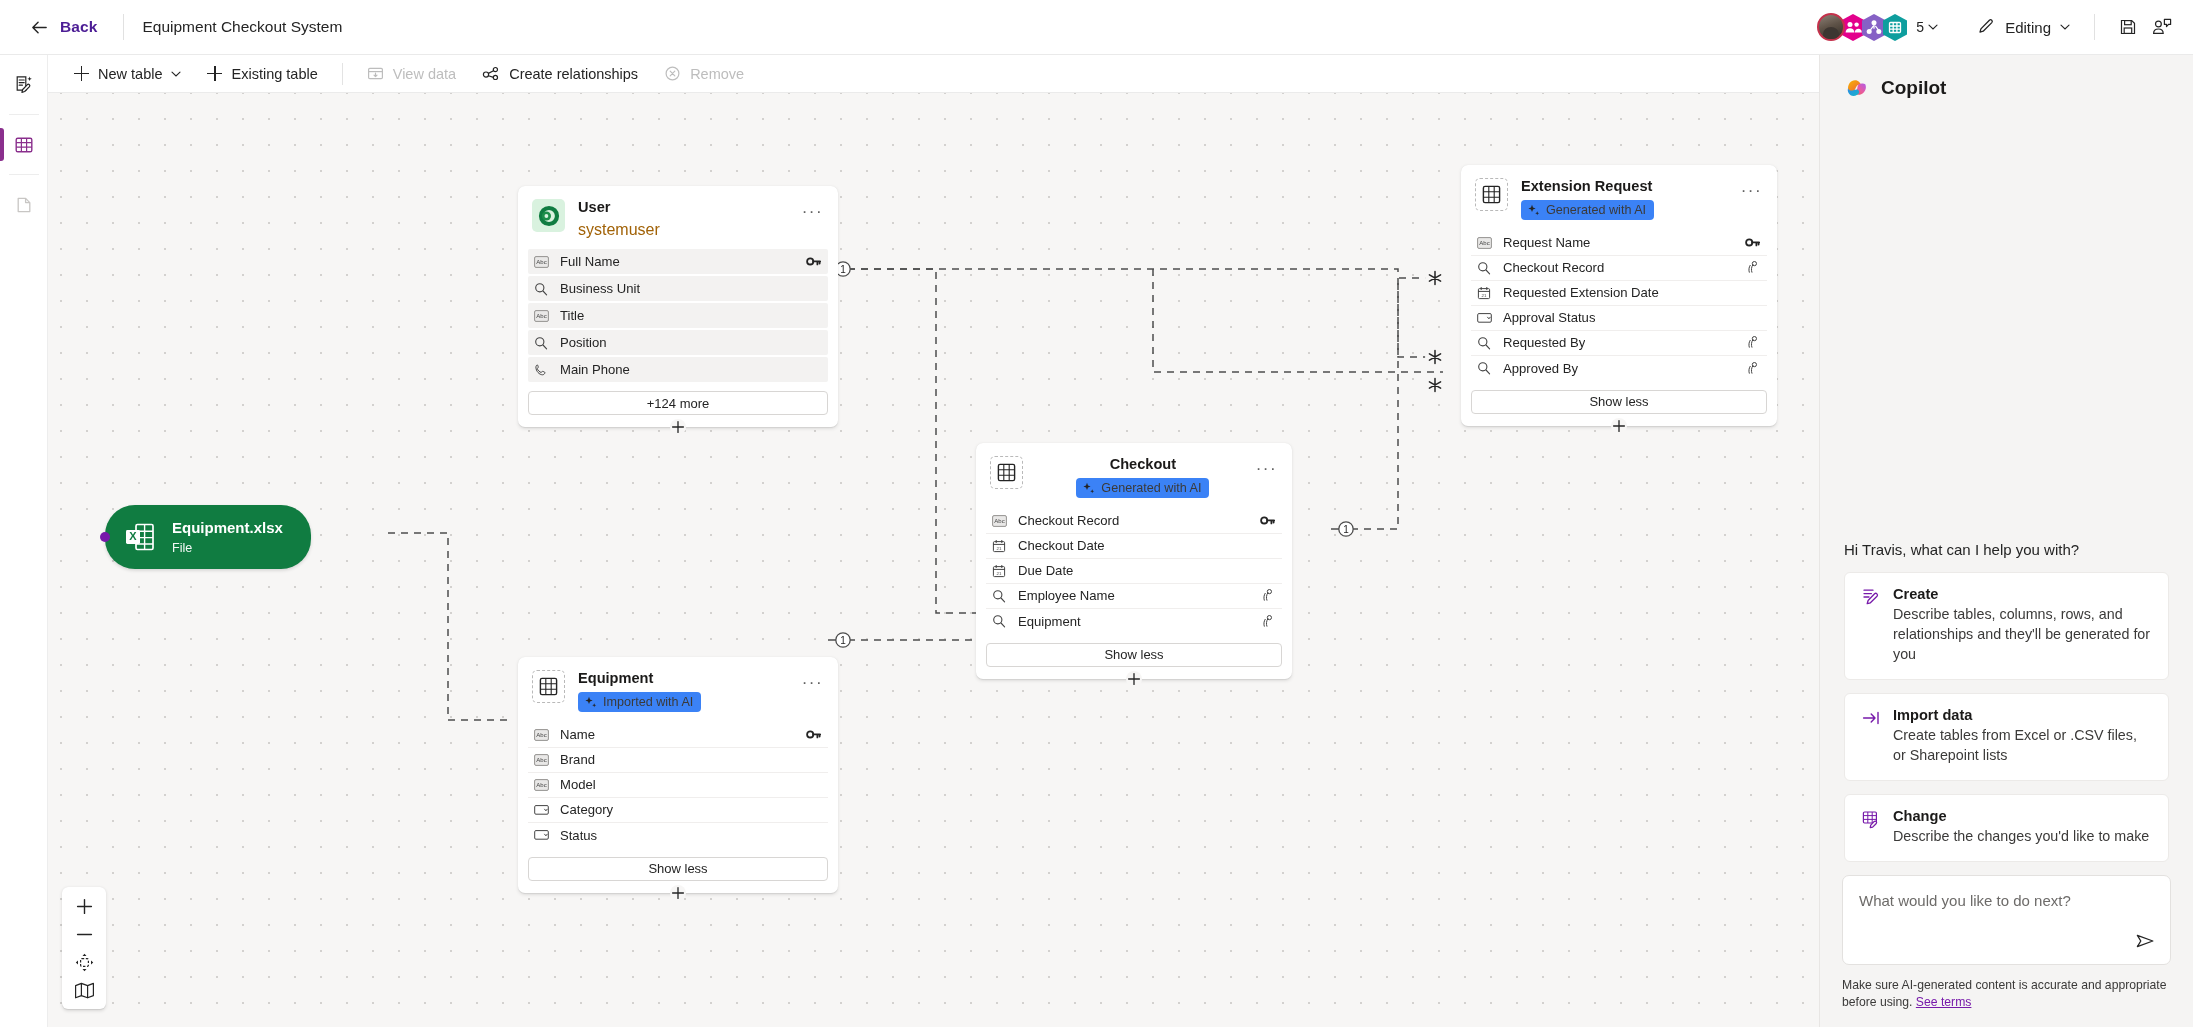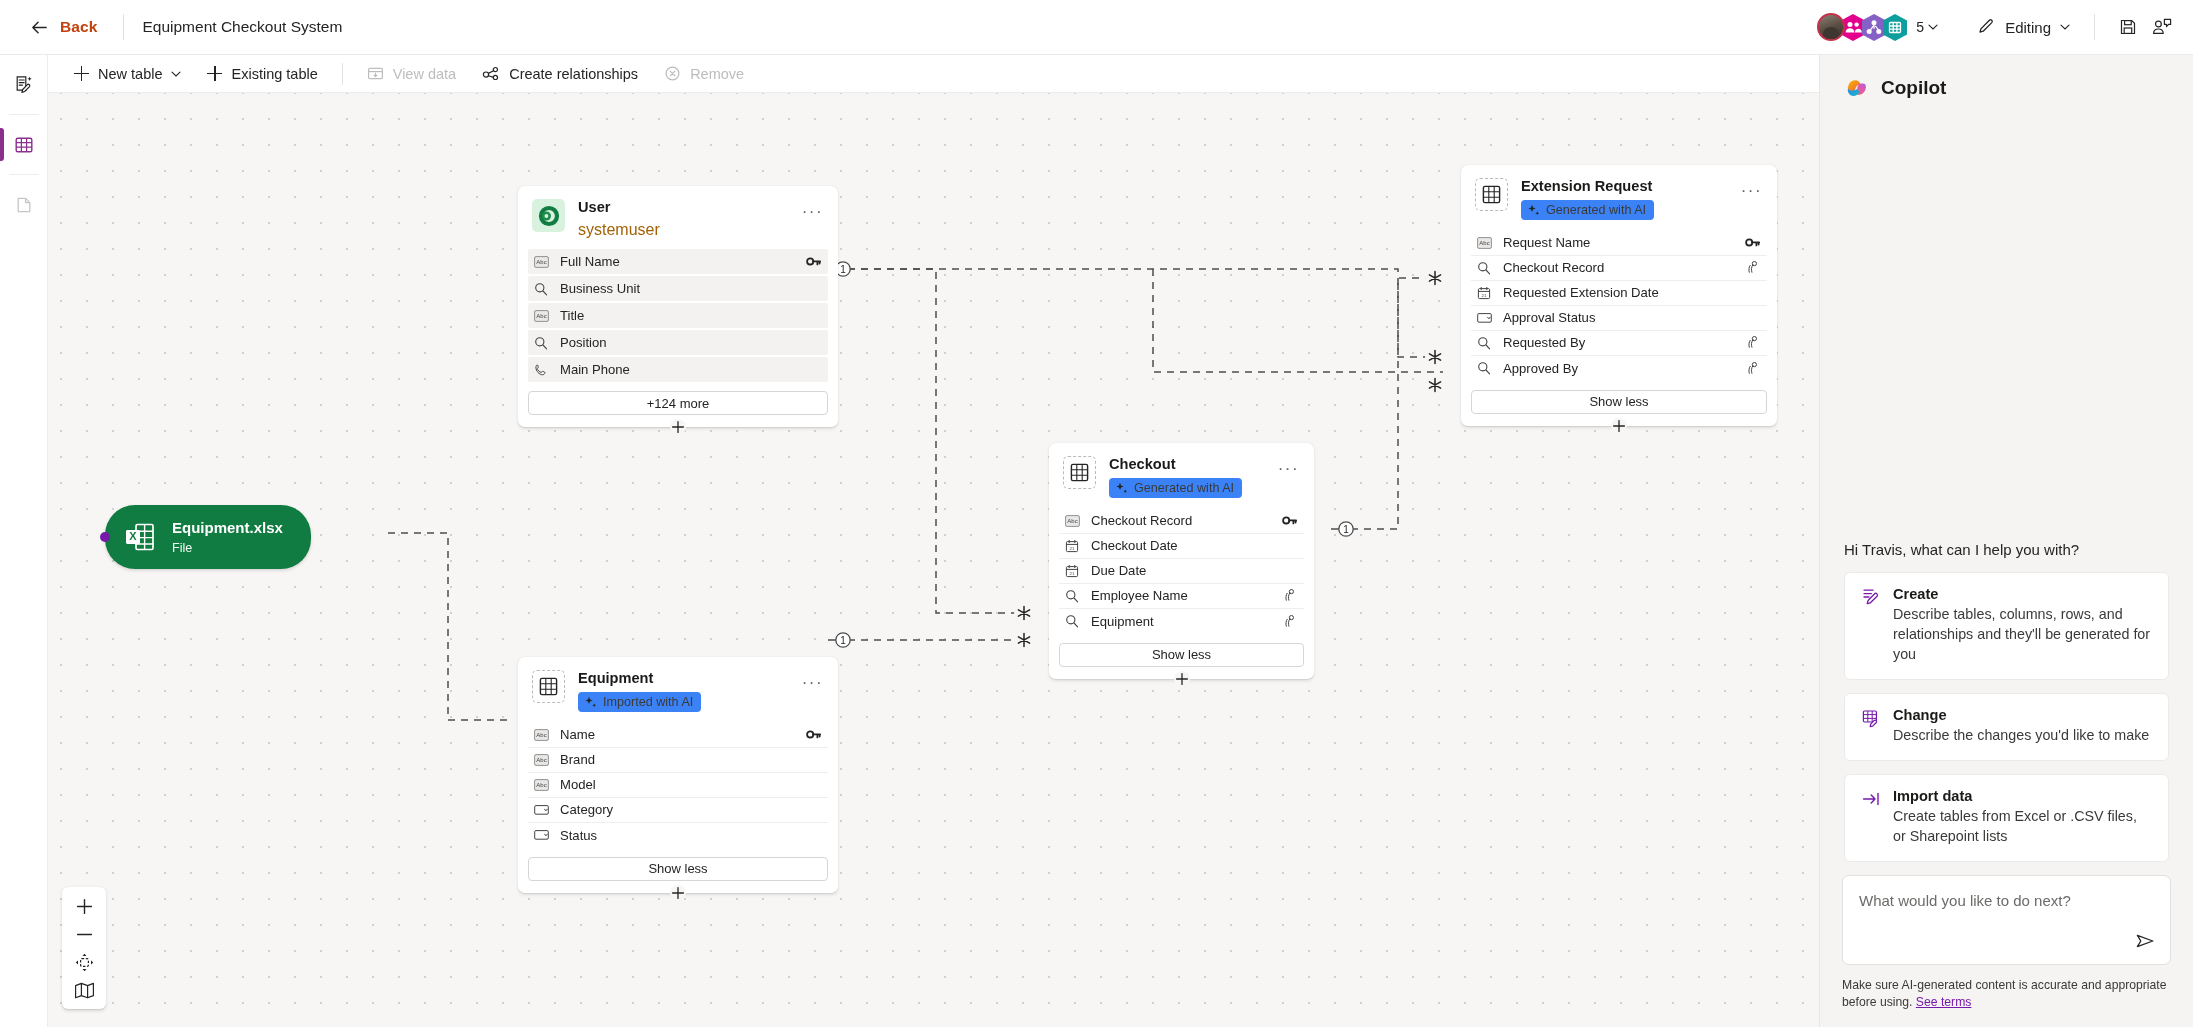--- a/index.html
+++ b/index.html
@@ -15,21 +15,21 @@
   .topbar {
     position: absolute; top: 0; left: 0; width: 2193px; height: 55px;
     background: #ffffff; display: flex; align-items: center;
     border-bottom: 1px solid #eaeaea; z-index: 40;
   }
   .back-btn {
     display: flex; align-items: center; gap: 11px;
     margin-left: 22px; cursor: pointer; padding: 6px 8px; border-radius: 4px;
   }
   .back-arrow { width: 19px; height: 19px; display:block; }
-  .back-label { font-size: 15.5px; font-weight: 700; color: #c2410c; letter-spacing: .1px; }
+  .back-label { font-size: 15.5px; font-weight: 700; color: #4c1d95; letter-spacing: .1px; }
   .top-divider { width: 1px; height: 26px; background: #e1e1e1; margin: 0 18px; }
   .app-title { font-size: 15.5px; color: #242424; font-weight: 400; text-align: center; }
 
   .topbar-right {
     margin-left: auto; display: flex; align-items: center; gap: 0; padding-right: 14px;
   }
   .presence { display: flex; align-items: center; }
   .avatar-photo {
     width: 28px; height: 28px; border-radius: 50%;
     border: 2px solid #c4314b; position: relative; overflow: hidden;
@@ -614,21 +614,21 @@
       </div>
       <div class="show-btn">Show less</div>
       <div class="card-plus">
         <svg width="18" height="18" viewBox="0 0 18 18">
             <circle cx="9" cy="9" r="8" fill="#f7f6f5"></circle>
             <path d="M9 3.6v10.8M3.6 9h10.8" stroke="#242424" stroke-width="1.3" stroke-linecap="round"></path>
           </svg>
       </div>
     </div>
 
-    <div class="card" style="left:1001px; top:363px; width:265px;">
+    <div class="card" style="left:928px; top:363px; width:316px;text-align:center;">
       <div class="card-head">
         <div class="tbl-icon-box">
           <svg width="21" height="21" viewBox="0 0 21 21">
             <rect x="2.4" y="2.4" width="16.2" height="16.2" rx="1.6" fill="none" stroke="#242424" stroke-width="1.4"></rect>
             <path d="M2.4 7.8h16.2M2.4 13.2h16.2M7.8 2.4v16.2M13.2 2.4v16.2" stroke="#242424" stroke-width="1.1"></path>
           </svg>
         </div>
         <div class="head-text">
           <div class="card-title">Checkout</div>
           <div class="ai-badge">
@@ -878,42 +878,42 @@
             <div class="sug-title">Create</div>
             <div class="sug-desc">Describe tables, columns, rows, and relationships and they'll be generated for you</div>
           </div>
         </div>
       </div>
 
       <div class="sug">
         <div class="sug-row">
           <span class="sug-ic">
             <svg width="20" height="20" viewBox="0 0 20 20">
+              <path d="M2.6 10h11.2M10.2 6l3.8 4-3.8 4M17 4.4v11.2" fill="none" stroke="#7719aa" stroke-width="1.4" stroke-linecap="round" stroke-linejoin="round"></path>
+            </svg>
+          </span>
+          <div>
+            <div class="sug-title">Import data</div>
+            <div class="sug-desc">Create tables from Excel or .CSV files, or Sharepoint lists</div>
+          </div>
+        </div>
+      </div>
+
+      <div class="sug">
+        <div class="sug-row">
+          <span class="sug-ic">
+            <svg width="20" height="20" viewBox="0 0 20 20">
               <rect x="2.4" y="3" width="13" height="11" rx="1.2" fill="none" stroke="#7719aa" stroke-width="1.2"></rect>
               <path d="M2.4 6.6h13M2.4 10.4h13M6.8 3v11M11.2 3v11" stroke="#7719aa" stroke-width="1"></path>
               <path d="M13.2 12.4a1.5 1.5 0 0 1 2.1 2.1l-3.6 3.6-2.5.5.5-2.5z" fill="#f5f4f3" stroke="#7719aa" stroke-width="1.2" stroke-linejoin="round"></path>
             </svg>
           </span>
           <div>
             <div class="sug-title">Change</div>
             <div class="sug-desc">Describe the changes you'd like to make</div>
-          </div>
-        </div>
-      </div>
-
-      <div class="sug">
-        <div class="sug-row">
-          <span class="sug-ic">
-            <svg width="20" height="20" viewBox="0 0 20 20">
-              <path d="M2.6 10h11.2M10.2 6l3.8 4-3.8 4M17 4.4v11.2" fill="none" stroke="#7719aa" stroke-width="1.4" stroke-linecap="round" stroke-linejoin="round"></path>
-            </svg>
-          </span>
-          <div>
-            <div class="sug-title">Import data</div>
-            <div class="sug-desc">Create tables from Excel or .CSV files, or Sharepoint lists</div>
           </div>
         </div>
       </div>
     </div>
 
 
     <div class="composer">
       <div class="composer-ph">What would you like to do next?</div>
       <div class="send-btn">
         <svg width="22" height="22" viewBox="0 0 22 22">

